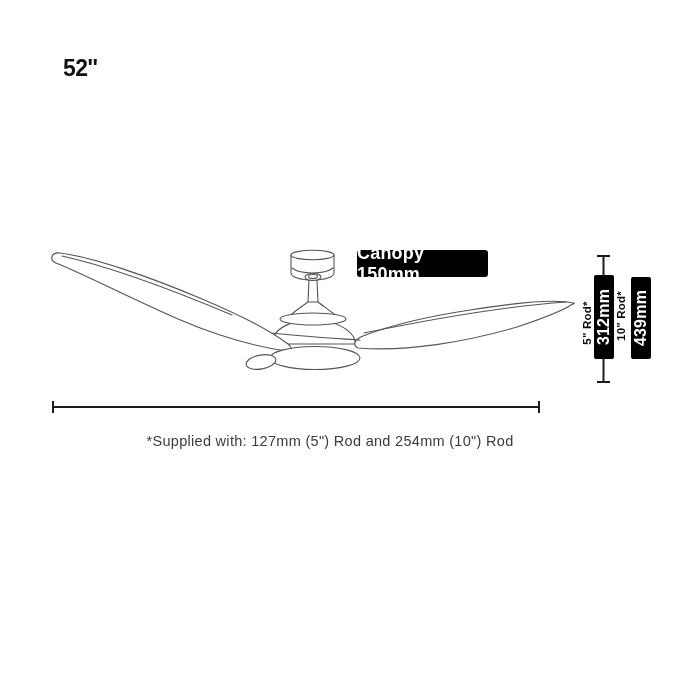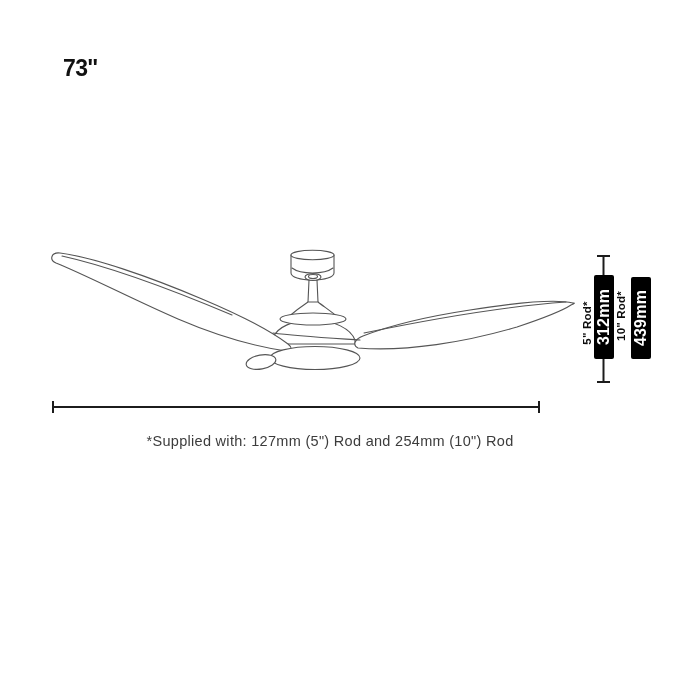--- a/index.html
+++ b/index.html
@@ -92,22 +92,23 @@
         <path d="M539,401 L539,413"></path>
       </g>
       <g>
         <path d="M597,256 L610,256"></path>
         <path d="M603.5,256 L603.5,382"></path>
         <path d="M597,382 L610,382"></path>
       </g>
     </g>
   </svg>
 
-  <div id="size-label" class="abs">73''</div>
+  <div id="size-label" class="abs">52''</div>
 
+  <div id="canopy-badge" class="abs badge">Canopy 150mm</div>
 
   <div id="rod5-label" class="abs vlabel">
     <span>5" Rod*</span>
   </div>
   <div id="rod5-badge" class="abs badge vbadge">
     <span>312mm</span>
   </div>
 
   <div id="rod10-label" class="abs vlabel">
     <span>10" Rod*</span>

